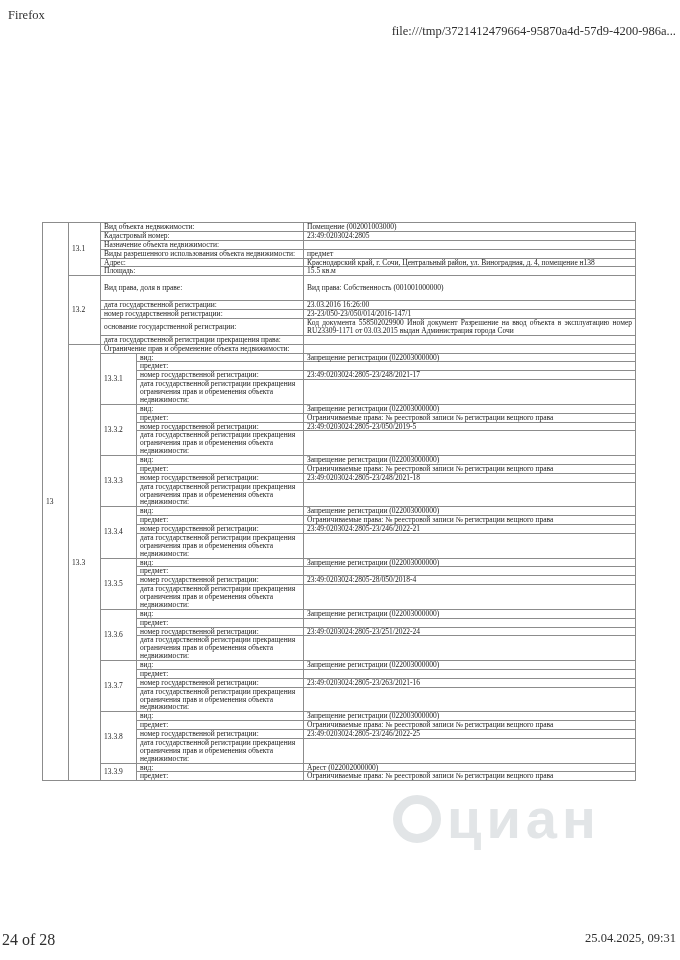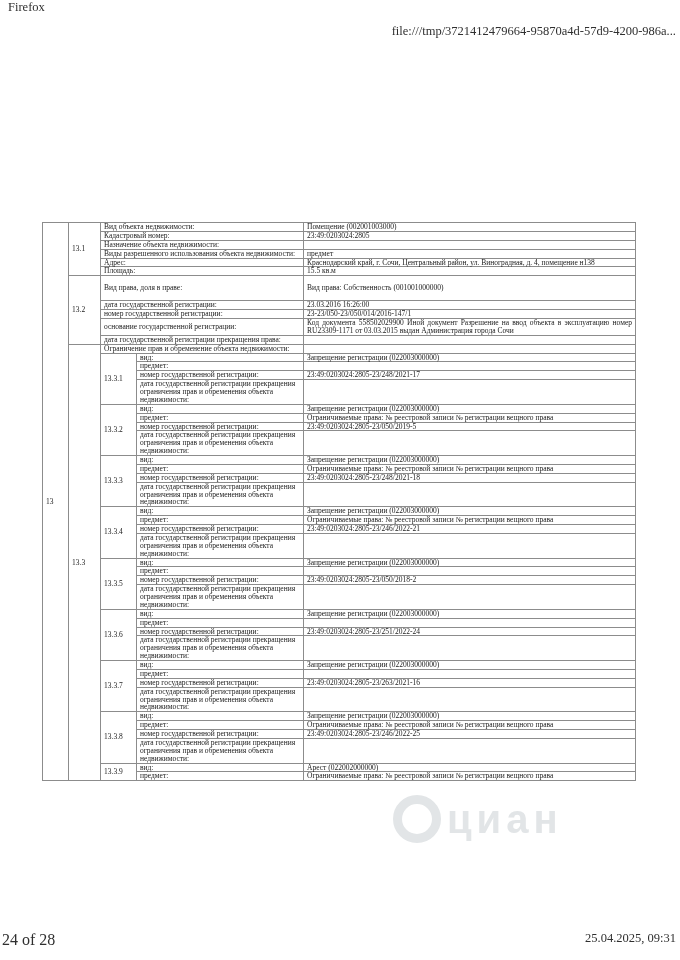--- a/index.html
+++ b/index.html
@@ -1,33 +1,33 @@
 <!DOCTYPE html>
 <html><head>
 <meta charset="utf-8">
 <style>
   html,body{margin:0;padding:0;}
   body{
     width:680px;height:960px;background:#ffffff;position:relative;overflow:hidden;
     font-family:"Liberation Serif",serif;color:#1f1f1f;
   }
   
-  .hdr-left{position:absolute;left:8px;top:0;font-size:12.5px;color:#2f2f2f;}
+  .hdr-left{position:absolute;left:8px;top:8px;font-size:12.5px;color:#2f2f2f;}
   .hdr-right{position:absolute;right:4px;top:4px;font-size:12.5px;color:#2f2f2f;white-space:nowrap;margin-top:20px;}
   .ftr-left{position:absolute;left:2px;top:931px;font-size:16px;color:#2f2f2f;}
   .ftr-right{position:absolute;right:4px;top:931px;font-size:12.5px;color:#2f2f2f;}
 
   
   .watermark{
     position:absolute;left:393px;top:791px;width:247px;height:56px;
     display:flex;align-items:center;z-index:0;color:#e2e5e7;pointer-events:none;
     font-family:"Liberation Sans",sans-serif;
   }
   .wm-ring{width:30px;height:30px;border:9px solid #e2e5e7;border-radius:50%;flex:0 0 auto;}
-  .wm-text{font-size:40px;font-weight:bold;letter-spacing:5px;line-height:1;margin-left:6px;}
+  .wm-text{font-size:56px;font-weight:bold;letter-spacing:5px;line-height:1;margin-left:6px;}
 
   
   table.doc{
     position:absolute;left:42px;top:222px;width:594px;z-index:1;
     border-collapse:collapse;table-layout:fixed;
     font-size:7.5px;line-height:1.05;color:#1a1a1a;
   }
   table.doc td{
     border:1px solid #8c8c8c;padding:0 3px;vertical-align:middle;
     word-wrap:break-word;background:transparent;
@@ -184,21 +184,21 @@
         <td rowspan="4" class="num subnum">13.3.5</td>
         <td class="label">вид:</td>
         <td class="value">Запрещение регистрации (022003000000)</td>
       </tr>
       <tr>
         <td class="label">предмет:</td>
         <td class="value"></td>
       </tr>
       <tr>
         <td class="label">номер государственной регистрации:</td>
-        <td class="value">23:49:0203024:2805-23/050/2018-2</td>
+        <td class="value">23:49:0203024:2805-28/050/2018-4</td>
       </tr>
       <tr>
         <td class="label">дата государственной регистрации прекращения ограничения прав и обременения объекта недвижимости:</td>
         <td class="value"></td>
       </tr>
       <tr>
         <td rowspan="4" class="num subnum">13.3.6</td>
         <td class="label">вид:</td>
         <td class="value">Запрещение регистрации (022003000000)</td>
       </tr>

